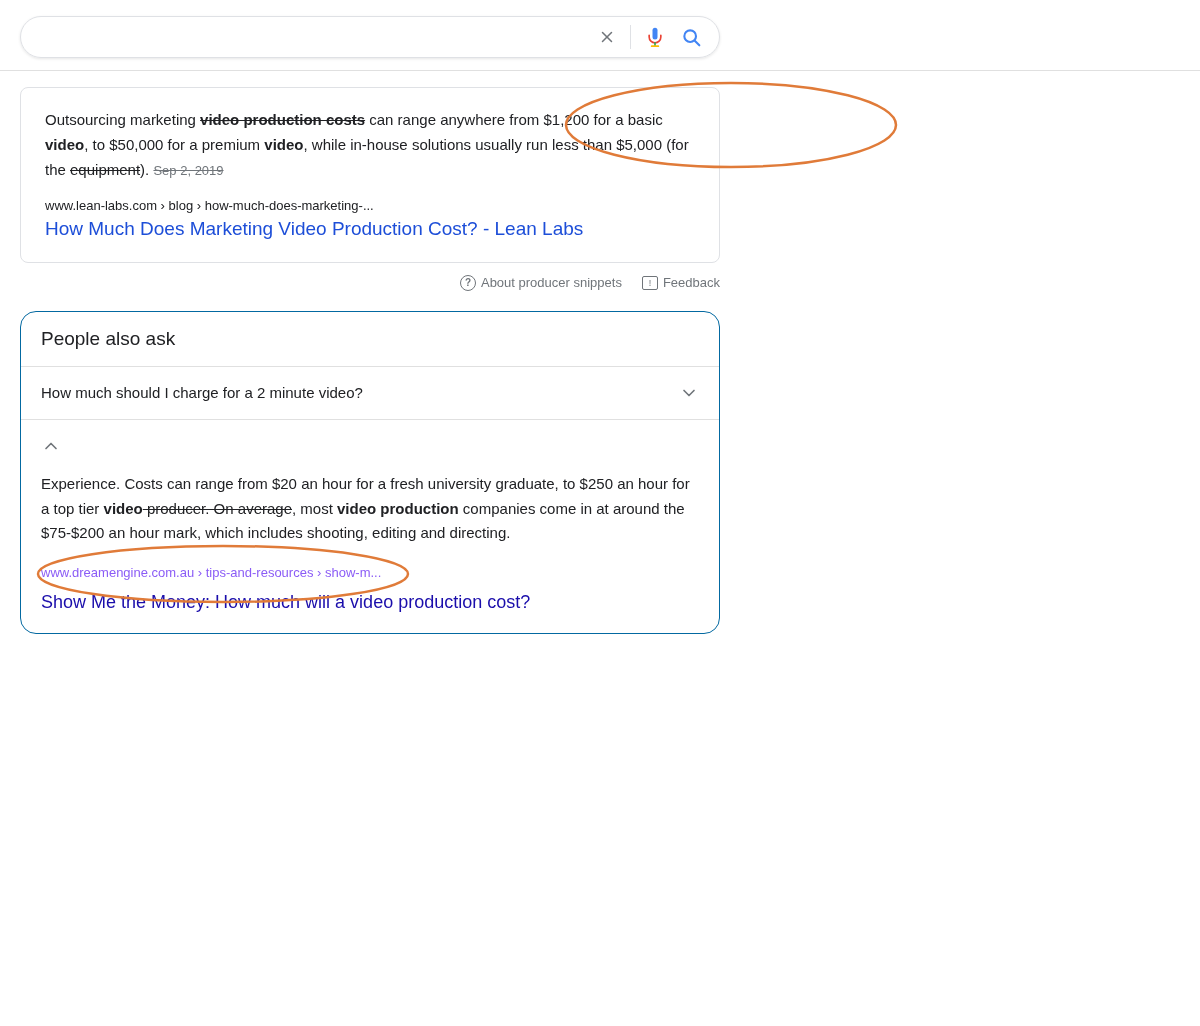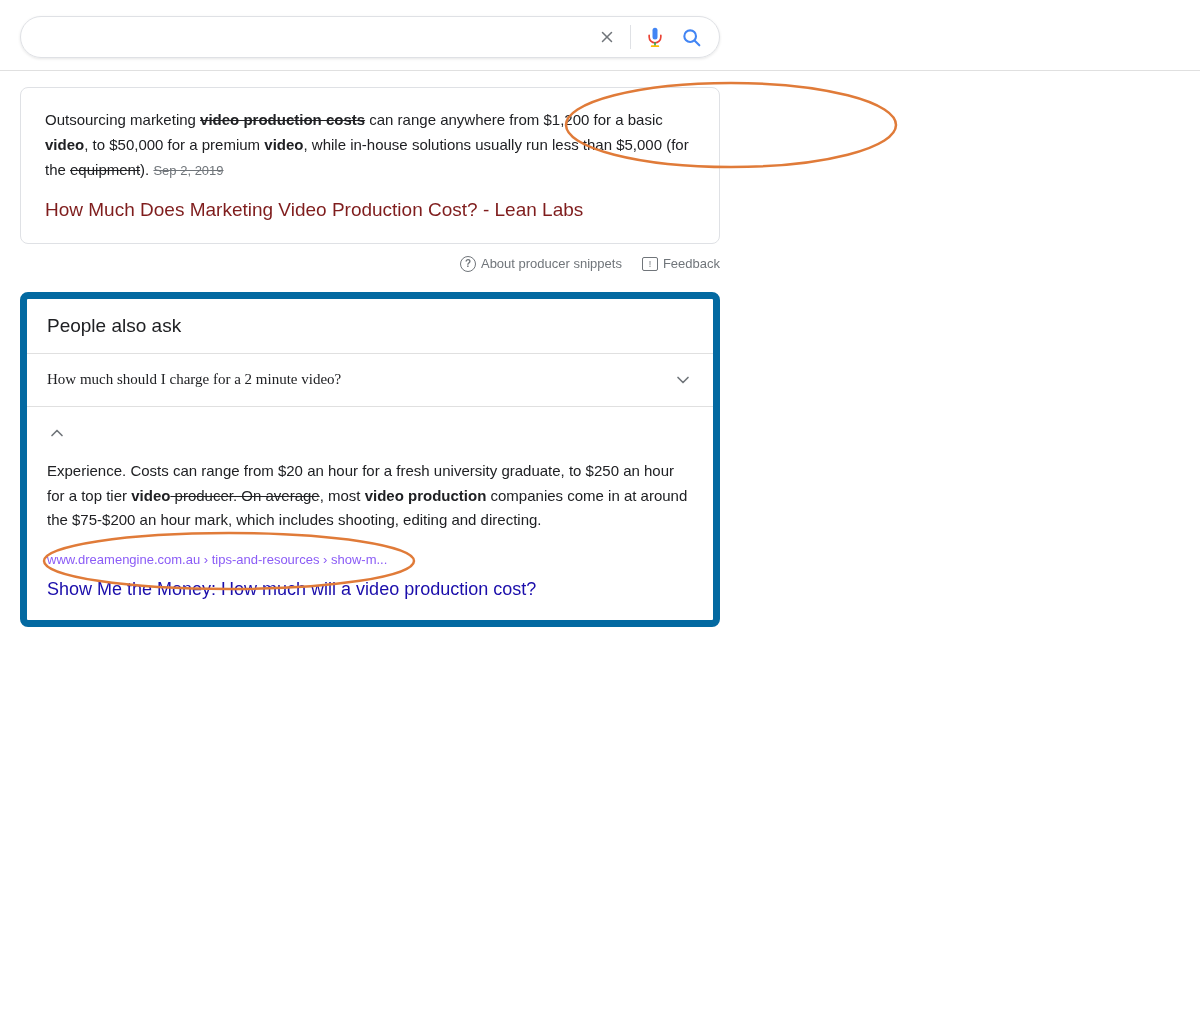--- a/index.html
+++ b/index.html
@@ -79,21 +79,21 @@
     .snippet-text .bold { font-weight: 700; }
     .snippet-text .strikethrough { text-decoration: line-through; }
 
     .snippet-url {
       font-size: 13px;
       color: #202124;
       margin-bottom: 4px;
     }
     .snippet-link {
       font-size: 19px;
-      color: #7f1d1d;
+      color: #1d4ed8;
       text-decoration: none;
       line-height: 1.3;
     }
 
     
     .snippet-meta {
       display: flex;
       align-items: center;
       justify-content: flex-end;
       gap: 20px;
@@ -128,43 +128,42 @@
       border-radius: 2px;
       display: flex;
       align-items: center;
       justify-content: center;
       font-size: 9px;
       flex-shrink: 0;
     }
 
     
     .paa-card {
-      border: 7px solid #0369a1;
-      border-radius: 8px;
+      border: 1px solid #0369a1;
+      border-radius: 16px;
       max-width: 700px;
       overflow: hidden;
       margin-bottom: 20px;
     }
     .paa-title {
       font-size: 19px;
       font-weight: 400;
       padding: 16px 20px;
       border-bottom: 1px solid #e0e0e0;
     }
     .paa-item {
       border-bottom: 1px solid #e0e0e0;
     }
     .paa-item:last-of-type { border-bottom: none; }
     .paa-question-row {
       display: flex;
       align-items: center;
       justify-content: space-between;
       padding: 16px 20px;
       cursor: pointer;
-      font-family: Liberation Serif, serif;
     }
     .paa-question-text {
       font-size: 15px;
       color: #202124;
     }
     .chevron {
       width: 20px;
       height: 20px;
       flex-shrink: 0;
       color: #70757a;
@@ -229,20 +228,21 @@
   <div class="featured-card">
     
     <svg style="position:absolute; top:-8px; left:540px; width:340px; height:90px; pointer-events:none; overflow:visible;" viewBox="0 0 340 90">
       <ellipse cx="170" cy="45" rx="165" ry="42" fill="none" stroke="#e07b39" stroke-width="2.5"></ellipse>
     </svg>
 
     <div class="snippet-text">
       Outsourcing marketing <span class="bold strikethrough" style="text-decoration:line-through; font-weight:700;">video production costs</span> can range anywhere from $1,200 for a basic <span class="bold" style="font-weight:700;">video</span>, to $50,000 for a premium <span class="bold" style="font-weight:700;">video</span>, while in-house solutions usually run less than $5,000 (for the <span style="text-decoration:line-through;">equipment</span>). <span style="color:#70757a; font-size:13px; text-decoration:line-through;">Sep 2, 2019</span>
     </div>
 
+    <div class="snippet-url">www.lean-labs.com › blog › how-much-does-marketing-...</div>
     <a class="snippet-link" href="#">How Much Does Marketing Video Production Cost? - Lean Labs</a>
   </div>
 
   <div class="snippet-meta">
     <div class="meta-item">
       <div class="meta-icon">?</div>
       <span>About producer snippets</span>
     </div>
     <div class="meta-item">
       <div class="feedback-icon-sq">!</div>

